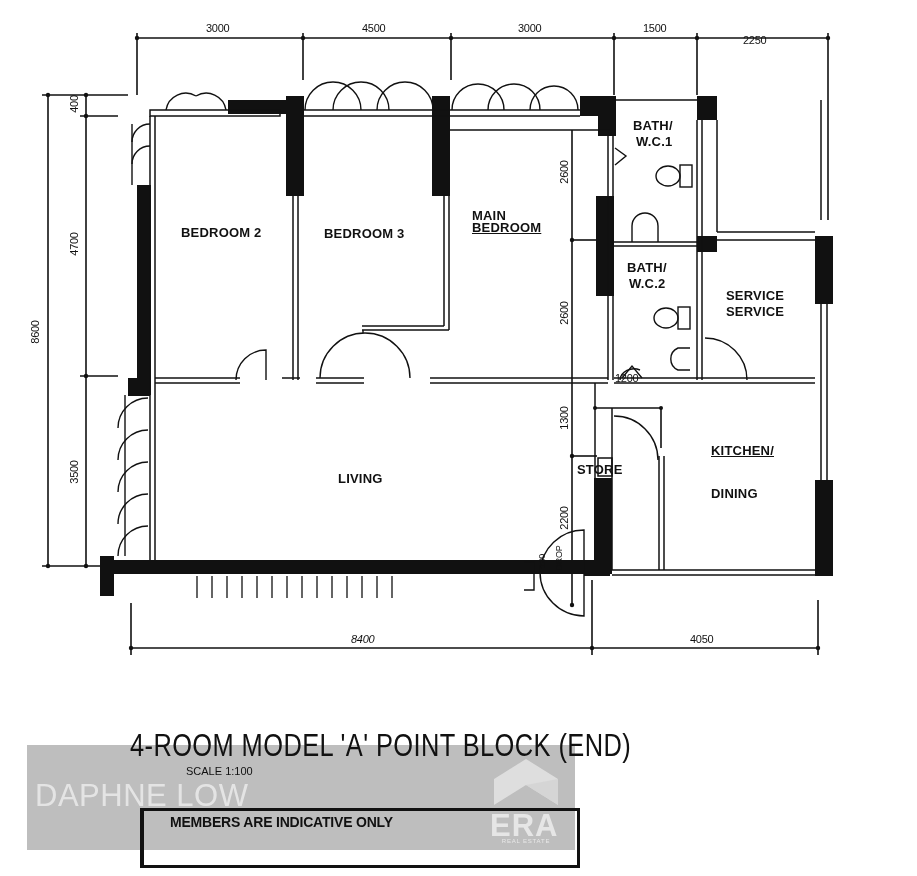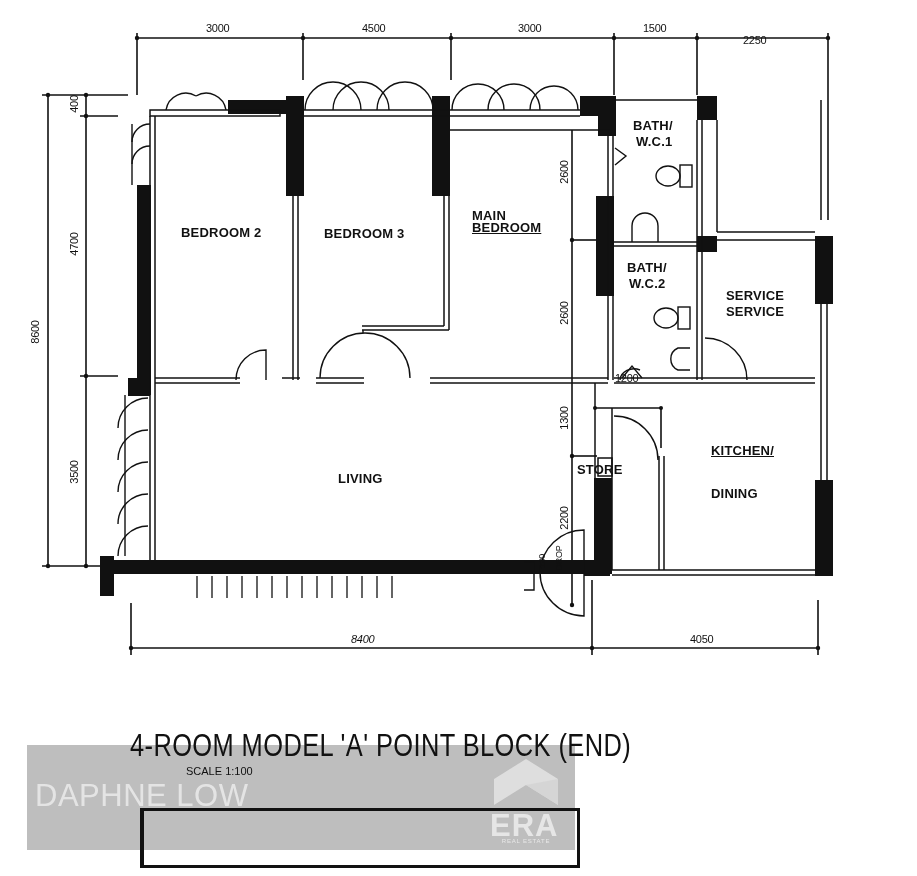--- a/index.html
+++ b/index.html
@@ -245,20 +245,21 @@
 <div class="lbl" style="left:711px;top:486px;text-align:right;">DINING</div>
 
 <div class="watermark-band"></div>
 
 <div class="title">4-ROOM MODEL 'A' POINT BLOCK (END)</div>
 <div class="scale">SCALE   1:100</div>
 
 <div class="wm-name">DAPHNE LOW</div>
 
 <div class="notice">
+  <span>MEMBERS ARE INDICATIVE ONLY</span>
 </div>
 
 <svg class="era" viewBox="0 0 72 92" width="72" height="92" xmlns="http://www.w3.org/2000/svg">
   <path d="M4 24 L36 4 L68 24 L68 50 L36 30 L4 50 Z" fill="rgba(235,235,235,0.7)"></path>
   <path d="M36 30 L68 50 L68 24 Z" fill="rgba(210,210,210,0.7)"></path>
 </svg>
 <div class="era-text">ERA</div>
 <div class="era-sub">REAL ESTATE</div>
 
 </body></html>

